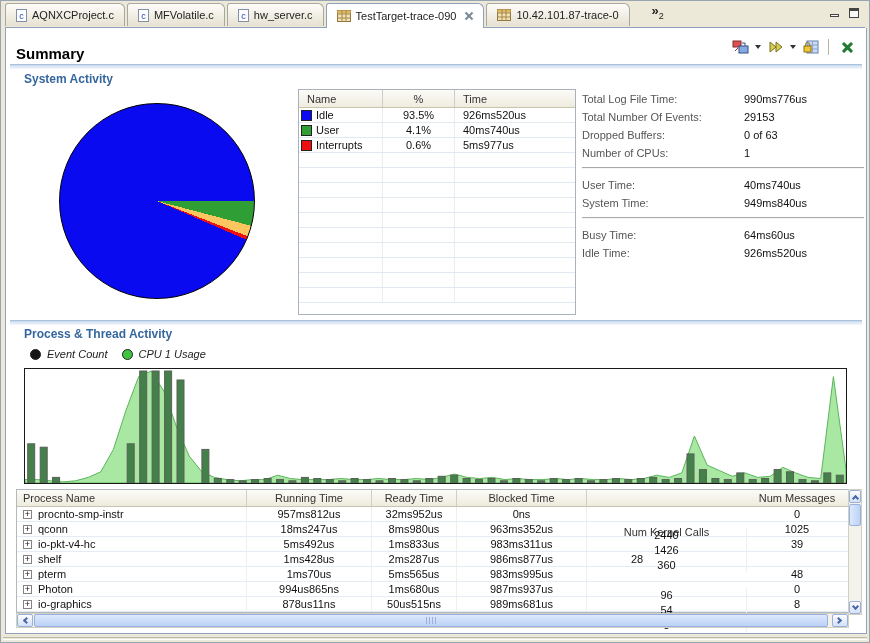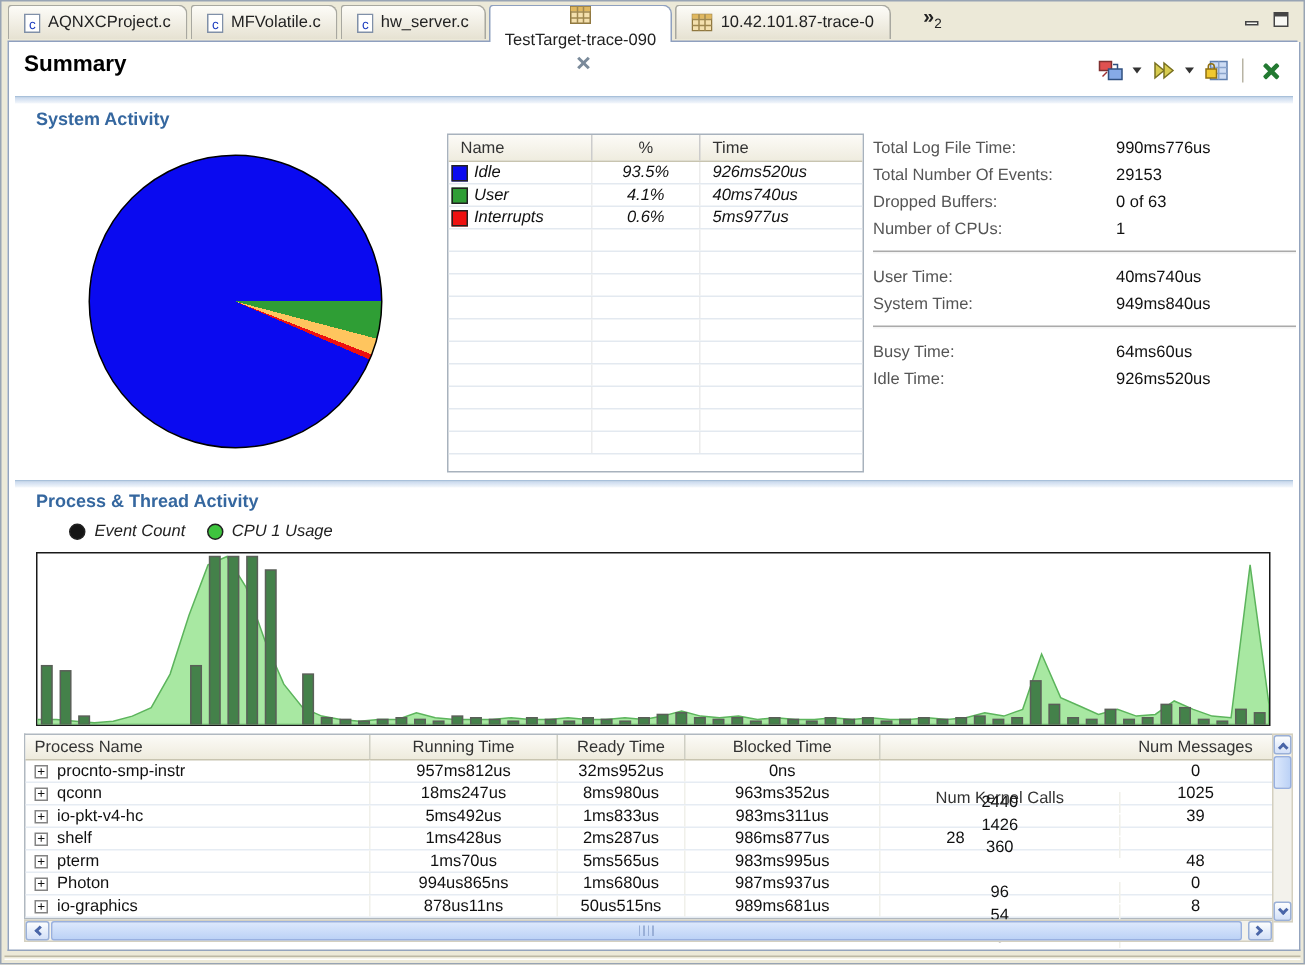--- a/index.html
+++ b/index.html
@@ -4,32 +4,32 @@
 <style>
   html,body{margin:0;padding:0;background:#d8d4c8;}
   *{box-sizing:border-box;font-family:"Liberation Sans",sans-serif;}
   #screen{position:relative;width:870px;height:643px;background:#ece9d8;border:1px solid #98a4b4;overflow:hidden;}
 
   
   #tabbar{position:absolute;top:2px;left:4px;right:4px;height:25px;display:flex;align-items:flex-end;border-bottom:1px solid #8fa0bf;}
   .tab{display:flex;align-items:center;gap:5px;height:23px;padding:0 10px;font-size:11px;color:#222;
        background:linear-gradient(#fdfcf8,#e6e2d2);border:1px solid #a8a8a0;border-bottom:none;
        border-radius:3px 6px 0 0;margin-right:2px;white-space:nowrap;cursor:default;}
-  .tab.active{background:#fff;border-color:#8fa0bf;height:25px;margin-bottom:-1px;position:relative;z-index:2;flex-direction:column;}
+  .tab.active{background:#fff;border-color:#8fa0bf;height:25px;margin-bottom:-1px;position:relative;z-index:2;}
   .tab .tabicon{display:inline-flex;}
   #tab-overflow{margin-left:20px;margin-bottom:6px;font-size:13px;font-weight:bold;color:#222;cursor:pointer;}
   #tab-overflow sub{font-size:9px;font-weight:normal;}
   #winbtns{position:absolute;right:4px;top:3px;display:flex;gap:6px;}
   .winbtn{width:14px;height:13px;display:inline-flex;align-items:center;justify-content:center;cursor:pointer;}
   .minbar{width:9px;height:3px;border:1px solid #444;background:#f8f8f4;margin-top:6px;}
   .maxbox{width:10px;height:10px;border:1px solid #444;border-top:3px solid #444;background:#f8f8f4;}
 
   
   #content{position:absolute;top:27px;left:4px;width:862px;height:606px;background:#fff;border:1px solid #93a3bd;border-top:none;}
-  #page-title-el{position:absolute;left:10px;top:6px;font-size:15px;font-weight:bold;color:#000;}
+  #page-title-el{position:absolute;left:10px;top:17px;font-size:15px;font-weight:bold;color:#000;}
 
   
   #view-toolbar{position:absolute;right:10px;top:10px;display:flex;align-items:center;gap:3px;}
   .tbtn{display:inline-flex;align-items:center;justify-content:center;width:19px;height:17px;cursor:pointer;border:1px solid transparent;border-radius:2px;}
   .caret{width:0;height:0;border-left:3px solid transparent;border-right:3px solid transparent;border-top:4px solid #333;margin:0 2px;cursor:pointer;}
   .tsep{width:1px;height:16px;background:#b8b4a4;margin:0 5px;}
   .xicon{position:relative;width:12px;height:12px;display:inline-block;}
   .xicon::before,.xicon::after{content:"";position:absolute;left:5px;top:0;width:3px;height:13px;background:#237a32;border-radius:1px;}
   .xicon::before{transform:rotate(45deg);}
   .xicon::after{transform:rotate(-45deg);}
@@ -45,34 +45,34 @@
   #sa-title{top:44px;} #pa-title{top:299px;}
 
   
   #pie{position:absolute;left:53px;top:75px;width:196px;height:196px;border-radius:50%;border:1px solid #000;}
 
   
   #legend-table{position:absolute;left:292px;top:61px;width:278px;height:226px;border:1px solid #a8b2bd;background:#fff;font-size:11px;overflow:hidden;}
   .lt-header{display:flex;height:18px;background:linear-gradient(#fcfbf7,#efecdf);border-bottom:1px solid #c8c4b0;color:#333;}
   .lt-header span{display:flex;align-items:center;border-right:1px solid #cccccc;padding-left:8px;}
   .lt-row{display:flex;height:15px;border-bottom:1px solid #e3e9f0;align-items:center;color:#111;}
-  .lt-row .cell{height:100%;display:flex;align-items:center;border-right:1px solid #ececec;font-style:italic;}
-  .lc0{width:96px;} .lc1{width:72px;justify-content:center;} .lc2{width:106px;padding-left:8px;border-right:none !important;}
+  .lt-row .cell{height:100%;display:flex;align-items:center;border-right:1px solid #ececec;}
+  .lc0{width:84px;} .lc1{width:72px;justify-content:center;} .lc2{width:106px;padding-left:8px;border-right:none !important;}
   .lt-header .lc1{justify-content:center;padding-left:0;}
   .swatch{width:11px;height:11px;border:1px solid #222;margin:0 4px 0 2px;flex:none;}
 
   
   #stats{position:absolute;left:576px;top:62px;width:282px;font-size:11px;}
   .stat-row{display:flex;height:18px;align-items:center;}
   .stat-label{width:145px;color:#555;}
   .stat-value{color:#111;margin-left:17px;}
   .stat-sep{border-top:1px solid #aaaaaa;border-bottom:1px solid #f4f4f4;margin:5px 0 7px 0;}
 
   
-  #chart-legend{position:absolute;left:24px;top:320px;display:flex;align-items:center;gap:14px;font-size:11px;font-style:italic;color:#222;margin-left:16px;}
+  #chart-legend{position:absolute;left:24px;top:320px;display:flex;align-items:center;gap:14px;font-size:11px;font-style:italic;color:#222;}
   .leg-item{display:flex;align-items:center;gap:6px;}
   .dot{width:11px;height:11px;border-radius:50%;border:1px solid #222;}
 
   
   #chart{position:absolute;left:18px;top:340px;width:823px;height:116px;border:1px solid #1a1a1a;background:#fff;}
   #chart svg{display:block;width:100%;height:100%;}
 
   
   #ptable{position:absolute;left:10px;top:461px;width:832px;border:1px solid #b0b8c0;border-right:none;background:#fff;font-size:11px;}
   #pt-header{display:flex;height:17px;background:linear-gradient(#fcfbf7,#eeebdd);border-bottom:1px solid #c8c4b0;color:#333;}

